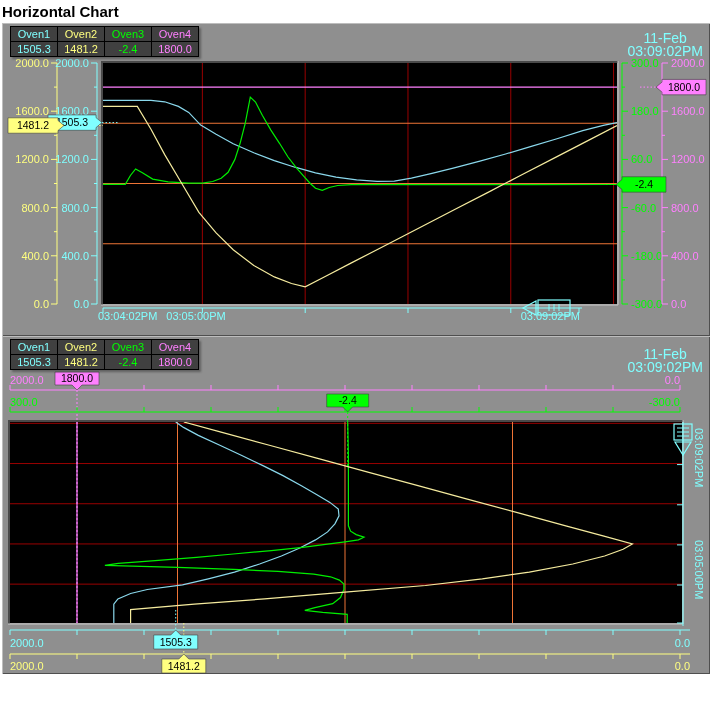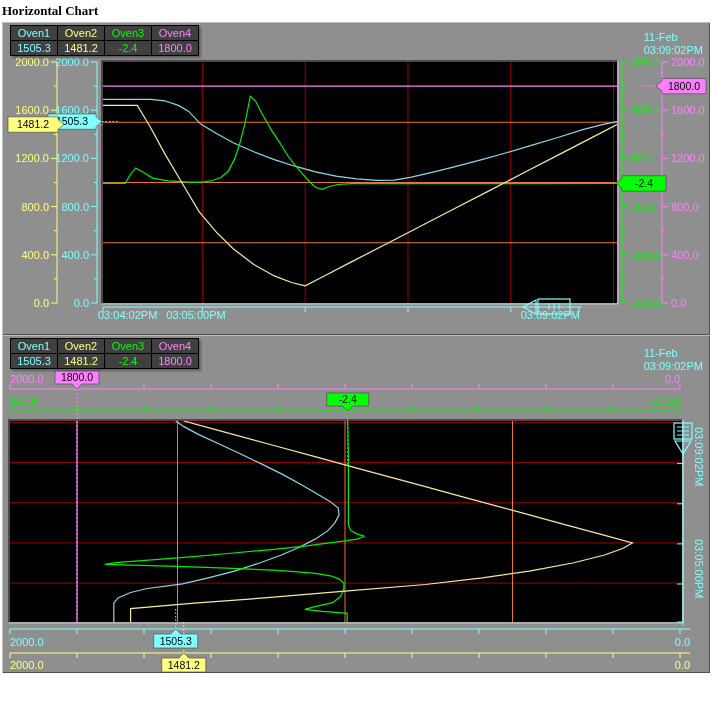--- a/index.html
+++ b/index.html
@@ -1,27 +1,27 @@
 <!DOCTYPE html>
 <html><head>
 <meta charset="utf-8">
 <style>
   html,body{margin:0;padding:0;background:#ffffff;}
   .page{width:712px;font-family:"Liberation Sans",sans-serif;}
-  h2.chart-title{font-size:13px;font-weight:bold;color:#000;margin:3px 0 3px 2px;font-family:Liberation Serif, serif;}
+  h2.chart-title{font-size:15px;font-weight:bold;color:#000;margin:3px 0 3px 2px;font-family:Liberation Sans, sans-serif;}
   .panel{position:relative;width:708px;margin-left:2px;background:#8f8f8f;
          box-shadow:inset 1px 1px 0 #bdbdbd, inset -1px -1px 0 #4f4f4f;}
   .panel.h{height:313px;}
   .panel.v{height:338px;}
   svg.chart-canvas{position:absolute;left:0;top:0;font-family:"Liberation Sans",sans-serif;}
   table.legend{position:absolute;left:8px;top:3px;border-collapse:collapse;z-index:3;
                box-shadow:2px 2px 2px rgba(40,40,40,.45);}
   table.legend td{border:1px solid #000;background:#404040;font-size:11px;
                   width:42px;height:14px;text-align:center;padding:0 2px;white-space:nowrap;}
-  .datetime{position:absolute;right:7px;text-align:left;color:#80ffff;font-size:11px;
+  .datetime{position:absolute;right:7px;text-align:center;color:#80ffff;font-size:14px;
             line-height:13px;z-index:3;}
   .panel.h .datetime{top:9px;}
   .panel.v .datetime{top:12px;}
 </style>
 </head>
 <body>
 
 <div class="page">
 
   <div class="chart-block">

